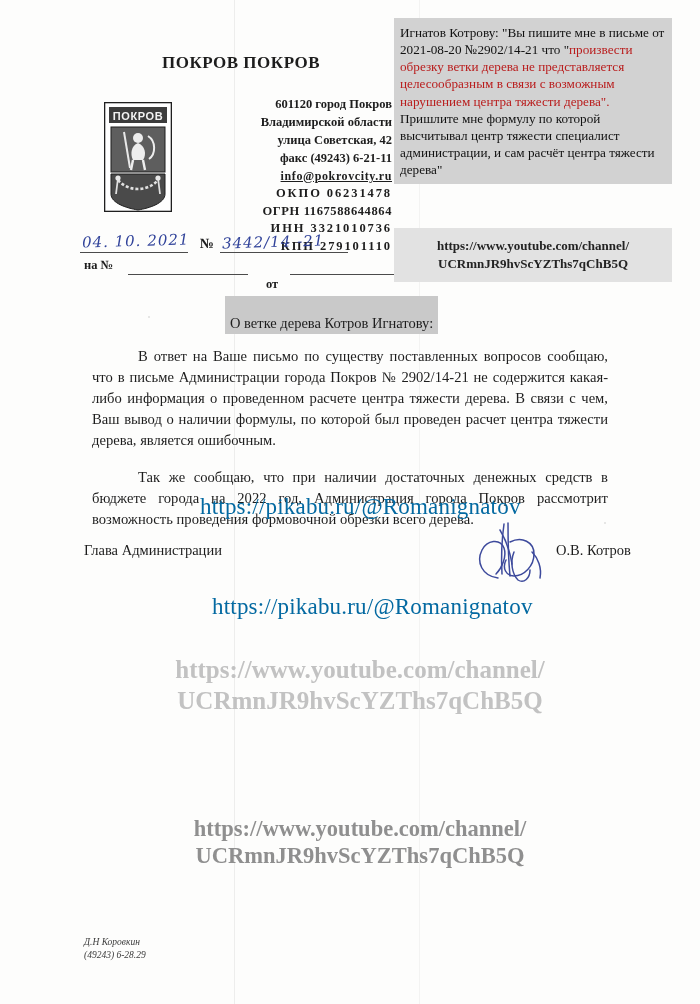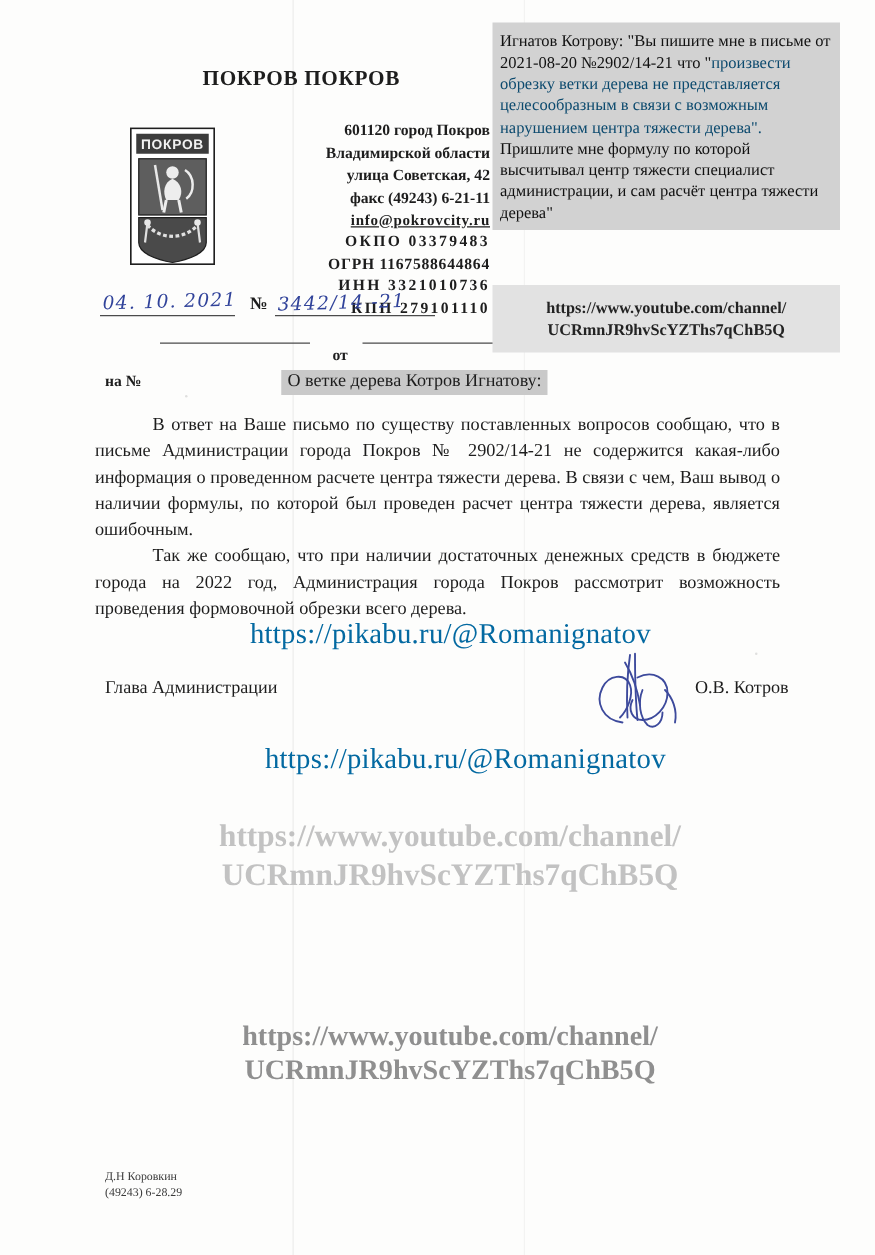--- a/index.html
+++ b/index.html
@@ -119,21 +119,21 @@
     left: 394px;
     top: 18px;
     width: 278px;
     background: #d2d2d2;
     padding: 6px 5px 6px 6px;
     box-sizing: border-box;
     font-size: 13.2px;
     line-height: 1.30;
     color: #111111;
   }
-  .annot-box .red { color: #0c4a6e; }
+  .annot-box .red { color: #b91c1c; }
   .annot-url {
     position: absolute;
     left: 394px;
     top: 228px;
     width: 278px;
     background: #e2e2e2;
     box-sizing: border-box;
     padding: 9px 4px 10px 4px;
     text-align: center;
     font-weight: bold;
@@ -142,38 +142,38 @@
     color: #232323;
   }
   .annot-url .ln { display: block; }
 
   
   .subject {
     position: absolute;
     left: 225px;
     top: 296px;
     background: #c9c9c9;
-    padding: 1px 5px 2px 5px;
+    padding: 19px 5px 2px 5px;
     font-size: 14.5px;
     white-space: nowrap;
   }
 
   
   .body-text {
     position: absolute;
     left: 76px;
     top: 330px;
     width: 548px;
     font-size: 14.6px;
     line-height: 1.44;
     text-align: justify;
     text-justify: inter-word;
   }
   .body-text p {
-    margin: 0;
+    margin: 16px;
     text-indent: 46px;
   }
 
   
   .sig-role {
     position: absolute;
     left: 84px;
     top: 542px;
     font-size: 14.5px;
     white-space: nowrap;
@@ -231,21 +231,21 @@
 
   
   .footer {
     position: absolute;
     left: 84px;
     top: 936px;
     font-size: 9.5px;
     line-height: 1.42;
     color: #3b3b3b;
   }
-  .footer .ln { display: block; white-space: nowrap; }
+  .footer .ln { display: block; white-space: nowrap; font-style: italic; }
 </style>
 </head>
 <body>
 
 <div id="page">
 
   <div class="scan-fold" style="left:234px;"></div>
   <div class="scan-fold" style="left:419px; background:rgba(120,120,120,0.07);"></div>
   <div class="scan-speck" style="left:148px; top:316px; width:2px; height:2px;"></div>
   <div class="scan-speck" style="left:392px; top:404px; width:2px; height:2px;"></div>
@@ -277,35 +277,35 @@
     <circle cx="14" cy="76" r="2.6" fill="#e8e8e8"></circle>
     <circle cx="54" cy="76" r="2.6" fill="#e8e8e8"></circle>
   </svg>
 
   <div class="address-block">
     <span class="line">601120 город Покров</span>
     <span class="line">Владимирской области</span>
     <span class="line">улица Советская, 42</span>
     <span class="line">факс (49243) 6-21-11</span>
     <span class="line email">info@pokrovcity.ru</span>
-    <span class="line spaced">ОКПО  03379483</span>
+    <span class="line spaced">ОКПО  06231478</span>
     <span class="line spaced-tight">ОГРН 1167588644864</span>
     <span class="line spaced">ИНН  3321010736</span>
     <span class="line spaced">КПП  279101110</span>
   </div>
 
   <div class="ref-row">
     <span class="hand ref-date">04. 10. 2021</span>
     <div class="rule" style="left:0px; top:20px; width:108px;"></div>
 
     <span class="lbl" style="left:120px; top:4px; font-size:14px;">№</span>
     <span class="hand ref-num" style="left:142px;">3442/14 -21</span>
     <div class="rule" style="left:140px; top:20px; width:128px;"></div>
 
-    <span class="lbl" style="left:4px; top:26px;margin-top:40px;">на №</span>
+    <span class="lbl" style="left:4px; top:26px;">на №</span>
     <div class="rule" style="left:48px; top:42px; width:120px;"></div>
 
     <span class="lbl" style="left:186px; top:26px;margin-top:19px;">от</span>
     <div class="rule" style="left:210px; top:42px; width:108px;"></div>
   </div>
 
   <div class="annot-box">
     <span>Игнатов  Котрову: "Вы пишите мне в письме от 2021-08-20</span>
     <span>№2902/14-21 что "</span><span class="red">произвести обрезку ветки дерева не представляется целесообразным в связи с возможным нарушением центра тяжести дерева".</span><span> Пришлите мне формулу по которой высчитывал центр тяжести специалист администрации, и сам расчёт центра тяжести дерева"</span>
   </div>

